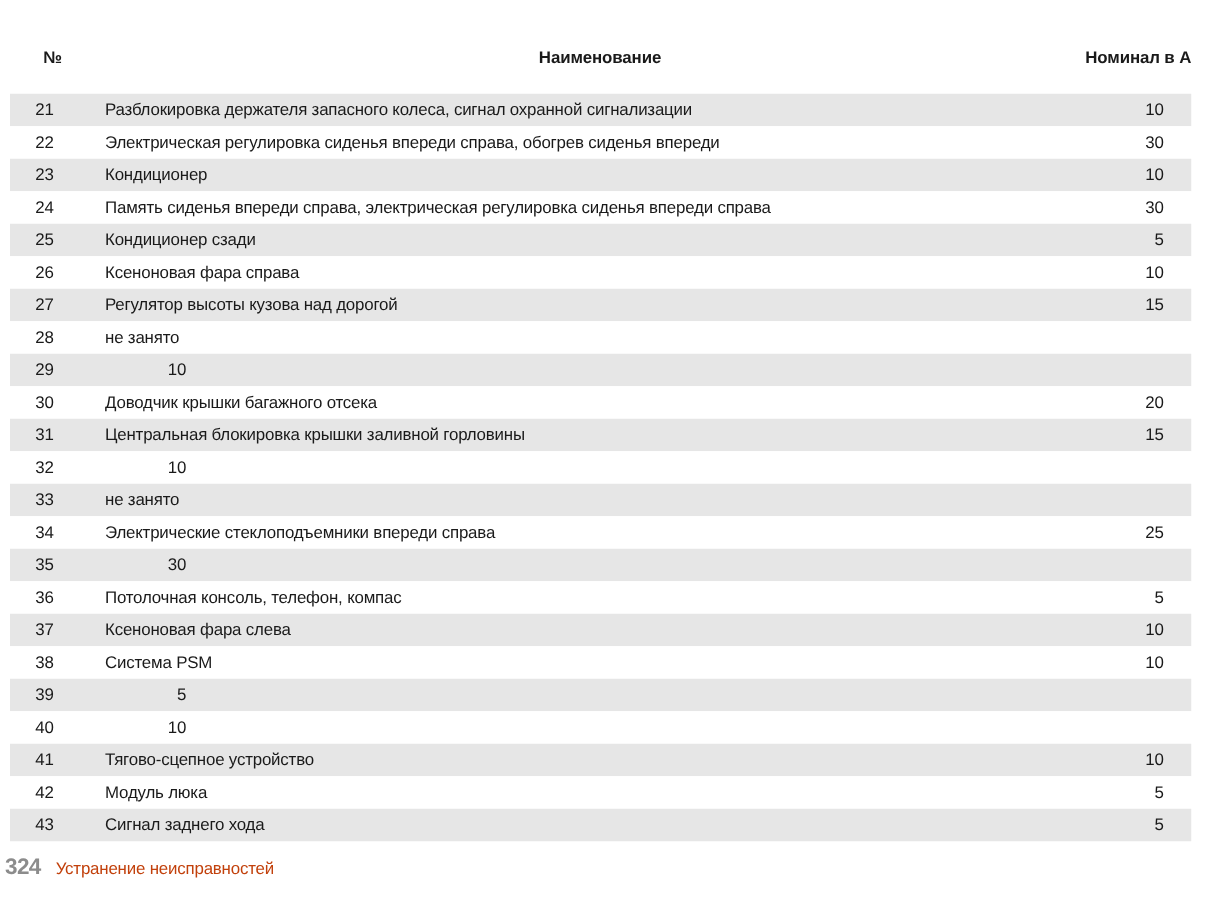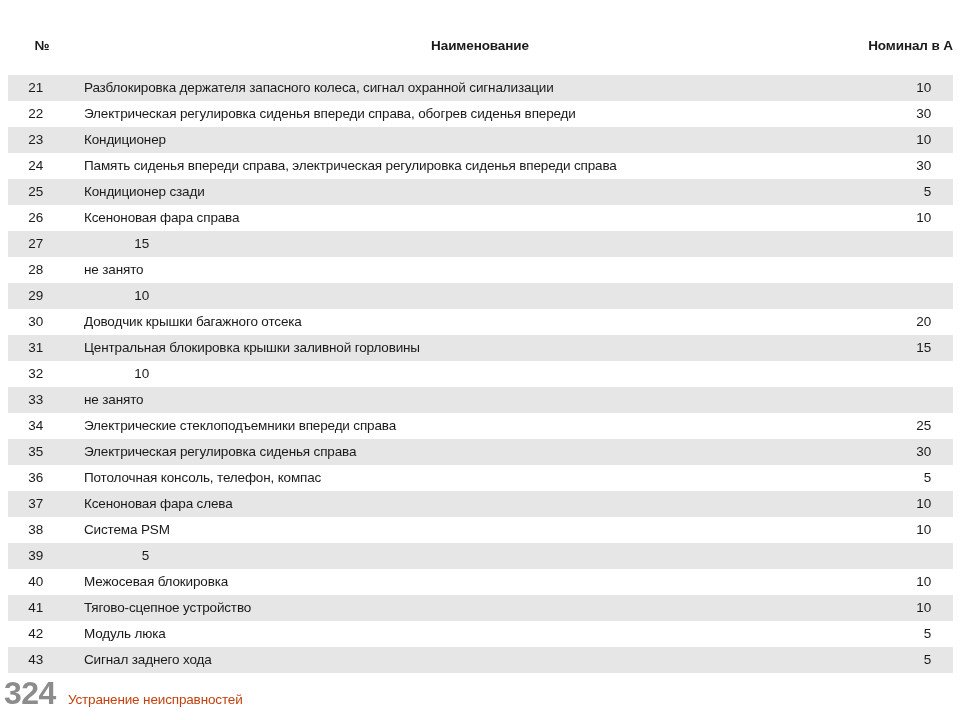--- a/index.html
+++ b/index.html
@@ -35,21 +35,21 @@
   .cell-num  { width: 68px; text-align: right; padding-right: 33px; }
   .cell-name { flex: 1; padding-left: 8px; }
   .cell-amp  { width: 95px; text-align: right; padding-right: 22px; }
 
   
   .footer {
     position: absolute; left: 4px; top: 681px;
     display: flex; align-items: baseline; gap: 12px;
   }
   .footer .page-num {
-    font-size: 32px; font-weight: bold; color: #8c8c8c;
+    font-size: 18px; font-weight: bold; color: #8c8c8c;
     letter-spacing: -0.5px; line-height: 24px; text-align: center;
   }
   .footer .section-title { font-size: 13.5px; letter-spacing: -0.15px; color: #c2410c; }
 </style>
 </head>
 <body>
 
 <div class="page">
 
   <div class="thead">
@@ -84,20 +84,21 @@
       <div class="cell cell-name">Кондиционер сзади</div>
       <div class="cell cell-amp">5</div>
     </div>
       <div class="row">
       <div class="cell cell-num">26</div>
       <div class="cell cell-name">Ксеноновая фара справа</div>
       <div class="cell cell-amp">10</div>
     </div>
       <div class="row alt">
       <div class="cell cell-num">27</div>
+      <div class="cell cell-name">Регулятор высоты кузова над дорогой</div>
       <div class="cell cell-amp">15</div>
     </div>
       <div class="row">
       <div class="cell cell-num">28</div>
       <div class="cell cell-name">не занято</div>
       <div class="cell cell-amp"></div>
     </div>
       <div class="row alt">
       <div class="cell cell-num">29</div>
       <div class="cell cell-amp">10</div>
@@ -121,21 +122,20 @@
       <div class="cell cell-name">не занято</div>
       <div class="cell cell-amp"></div>
     </div>
       <div class="row">
       <div class="cell cell-num">34</div>
       <div class="cell cell-name">Электрические стеклоподъемники впереди справа</div>
       <div class="cell cell-amp">25</div>
     </div>
       <div class="row alt">
       <div class="cell cell-num">35</div>
-      <div class="cell cell-name">Электрическая регулировка сиденья справа</div>
       <div class="cell cell-amp">30</div>
     </div>
       <div class="row">
       <div class="cell cell-num">36</div>
       <div class="cell cell-name">Потолочная консоль, телефон, компас</div>
       <div class="cell cell-amp">5</div>
     </div>
       <div class="row alt">
       <div class="cell cell-num">37</div>
       <div class="cell cell-name">Ксеноновая фара слева</div>
@@ -145,21 +145,20 @@
       <div class="cell cell-num">38</div>
       <div class="cell cell-name">Система PSM</div>
       <div class="cell cell-amp">10</div>
     </div>
       <div class="row alt">
       <div class="cell cell-num">39</div>
       <div class="cell cell-amp">5</div>
     </div>
       <div class="row">
       <div class="cell cell-num">40</div>
-      <div class="cell cell-name">Межосевая блокировка</div>
       <div class="cell cell-amp">10</div>
     </div>
       <div class="row alt">
       <div class="cell cell-num">41</div>
       <div class="cell cell-name">Тягово-сцепное устройство</div>
       <div class="cell cell-amp">10</div>
     </div>
       <div class="row">
       <div class="cell cell-num">42</div>
       <div class="cell cell-name">Модуль люка</div>

